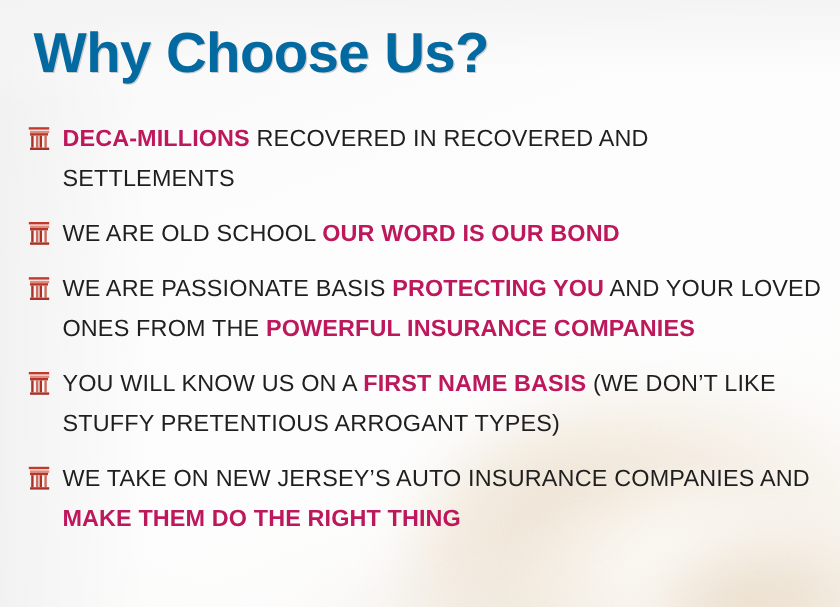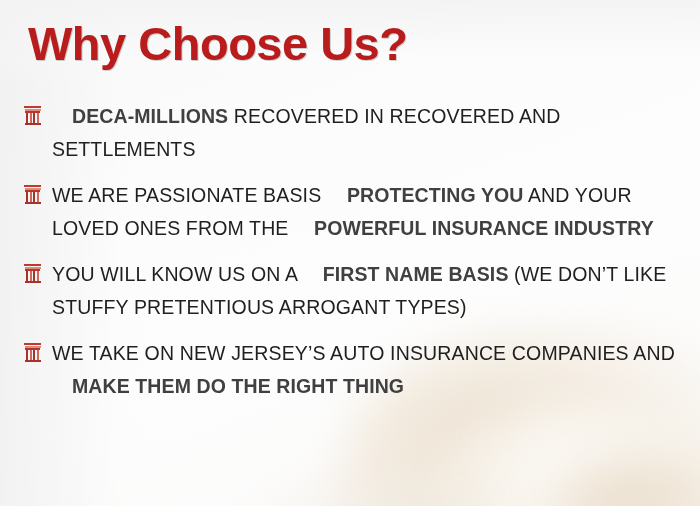--- a/index.html
+++ b/index.html
@@ -104,21 +104,21 @@
 
   .title {
     position: absolute;
     left: 28px;
     top: 16px;
     margin: 0;
     font-size: 47px;
     line-height: 56px;
     font-weight: 700;
     letter-spacing: -0.5px;
-    color: #b91c1c;
+    color: #0369a1;
     text-shadow: 1px 1px 0 rgba(120,120,120,0.35);
     white-space: nowrap;
   }
 
   .bullets {
     position: absolute;
     left: 24px;
     top: 100px;
     width: 664px;
   }
@@ -141,23 +141,22 @@
   .bullet-text {
     flex: 1 1 auto;
     font-size: 19.5px;
     line-height: 33px;
     color: #1f1f1f;
     font-weight: 400;
     letter-spacing: 0.15px;
   }
   .bullet-text b {
     font-weight: 700;
-    color: #404040;
+    color: #be185d;
     letter-spacing: 0.1px;
-    margin-left: 20px;
   }
 
   
   .col-cap {
     position: absolute;
     left: 0; top: 0;
     width: 17px; height: 2px;
     background: #c0392b;
   }
   .col-cap2 {
@@ -231,21 +230,36 @@
             <span class="col-cap2"></span>
             <span class="col-cap3"></span>
             <span class="col-shaft">
               <span class="col-flute"></span>
               <span class="col-flute light"></span>
               <span class="col-flute"></span>
               <span class="col-flute light"></span>
             </span>
             <span class="col-base"></span>
           </span>
-          <span class="bullet-text"><span>WE ARE PASSIONATE BASIS </span><b>PROTECTING YOU</b><span> AND YOUR LOVED ONES FROM THE </span><b>POWERFUL INSURANCE INDUSTRY</b></span>
+          <span class="bullet-text"><span>WE ARE OLD SCHOOL </span><b>OUR WORD IS OUR BOND</b></span>
+        </div>
+        <div class="bullet-row">
+          <span class="bullet-icon">
+            <span class="col-cap"></span>
+            <span class="col-cap2"></span>
+            <span class="col-cap3"></span>
+            <span class="col-shaft">
+              <span class="col-flute"></span>
+              <span class="col-flute light"></span>
+              <span class="col-flute"></span>
+              <span class="col-flute light"></span>
+            </span>
+            <span class="col-base"></span>
+          </span>
+          <span class="bullet-text"><span>WE ARE PASSIONATE BASIS </span><b>PROTECTING YOU</b><span> AND YOUR LOVED ONES FROM THE </span><b>POWERFUL INSURANCE COMPANIES</b></span>
         </div>
         <div class="bullet-row">
           <span class="bullet-icon">
             <span class="col-cap"></span>
             <span class="col-cap2"></span>
             <span class="col-cap3"></span>
             <span class="col-shaft">
               <span class="col-flute"></span>
               <span class="col-flute light"></span>
               <span class="col-flute"></span>

